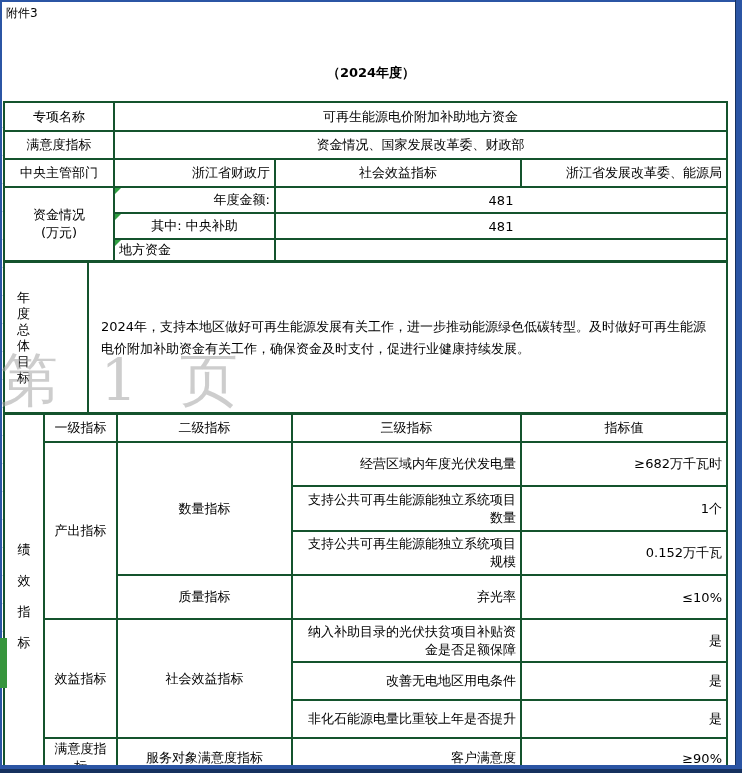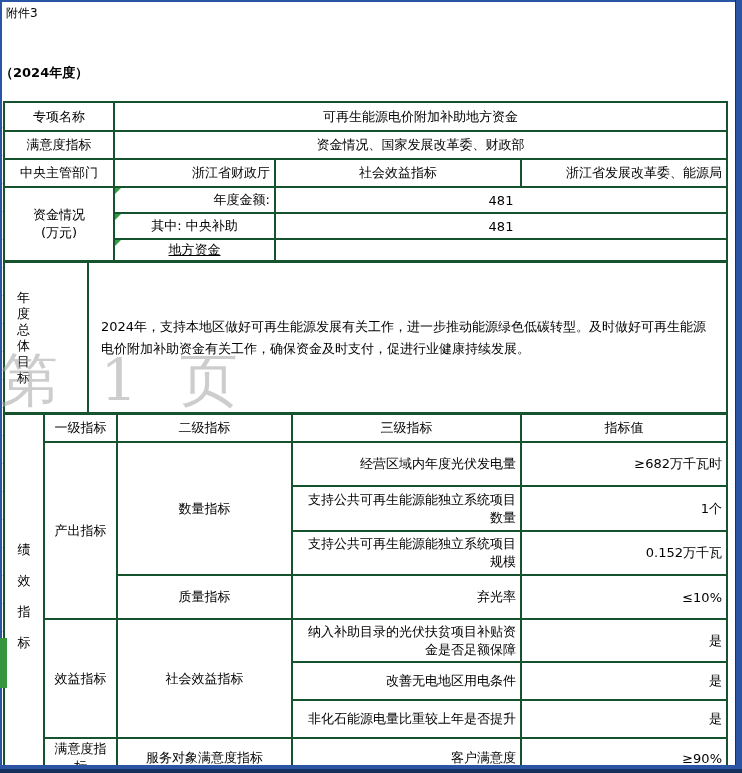--- a/index.html
+++ b/index.html
@@ -18,21 +18,21 @@
   .frame-bottom{position:absolute;left:0;bottom:0;right:0;height:8px;z-index:30;}
   
   .grid-stubs{
     position:absolute;left:0;top:100px;width:4px;height:562px;z-index:5;
     background:repeating-linear-gradient(to bottom,transparent 0 27px,#c9d6e8 27px 28px);
   }
   .green-thumb{position:absolute;left:0;top:638px;width:7px;height:50px;z-index:31;}
   
   .attach{position:absolute;left:6px;top:5px;font-size:12px;z-index:2;}
   .title{position:absolute;left:0;top:30px;width:100%;text-align:center;font-size:22px;font-weight:bold;letter-spacing:1px;z-index:2;}
-  .subtitle{position:absolute;left:0;top:64px;width:100%;font-size:13px;font-weight:bold;z-index:2;}
+  .subtitle{position:absolute;left:0;top:64px;width:100%;text-align:center;font-size:13px;font-weight:bold;z-index:2;}
   
   .watermark{
     position:absolute;left:0;top:342px;width:100%;text-align:left;z-index:20;
     font-family:"DejaVu Serif",serif;font-size:58px;letter-spacing:12px;
     color:#a6a6a6;opacity:.55;pointer-events:none;white-space:nowrap;
   }
   
   .sheet{position:absolute;left:3px;top:101px;width:723px;z-index:10;}
   table{border-collapse:collapse;table-layout:fixed;width:723px;}
   .band-b,.band-c{margin-top:-1px;}
@@ -40,21 +40,21 @@
     border:2px solid #14532d;
     font-size:13px;font-weight:normal;
     padding:1px 4px;
     overflow:hidden;
     vertical-align:middle;
     word-break:break-all;
     background:transparent;
   }
   .c{text-align:center;}
   .l{text-align:right;}
-  .r{text-align:center;text-decoration:underline;}
+  .r{text-align:left;}
   .note{position:relative;}
   .note::before{
     content:"";position:absolute;top:0;left:0;width:0;height:0;
     border-top:6px solid #2f9e41;border-right:6px solid transparent;
   }
   .vtext{width:1em;margin:0 auto;word-break:break-all;text-align:center;}
   .vtext.goal{line-height:16px;margin-left:8px;}
   .vtext.perf{line-height:31px;}
   .goalcell{padding:10px 12px;line-height:1.65;text-align:left;font-size:13px;}
   .funding-label{white-space:pre-line;line-height:1.35;}

